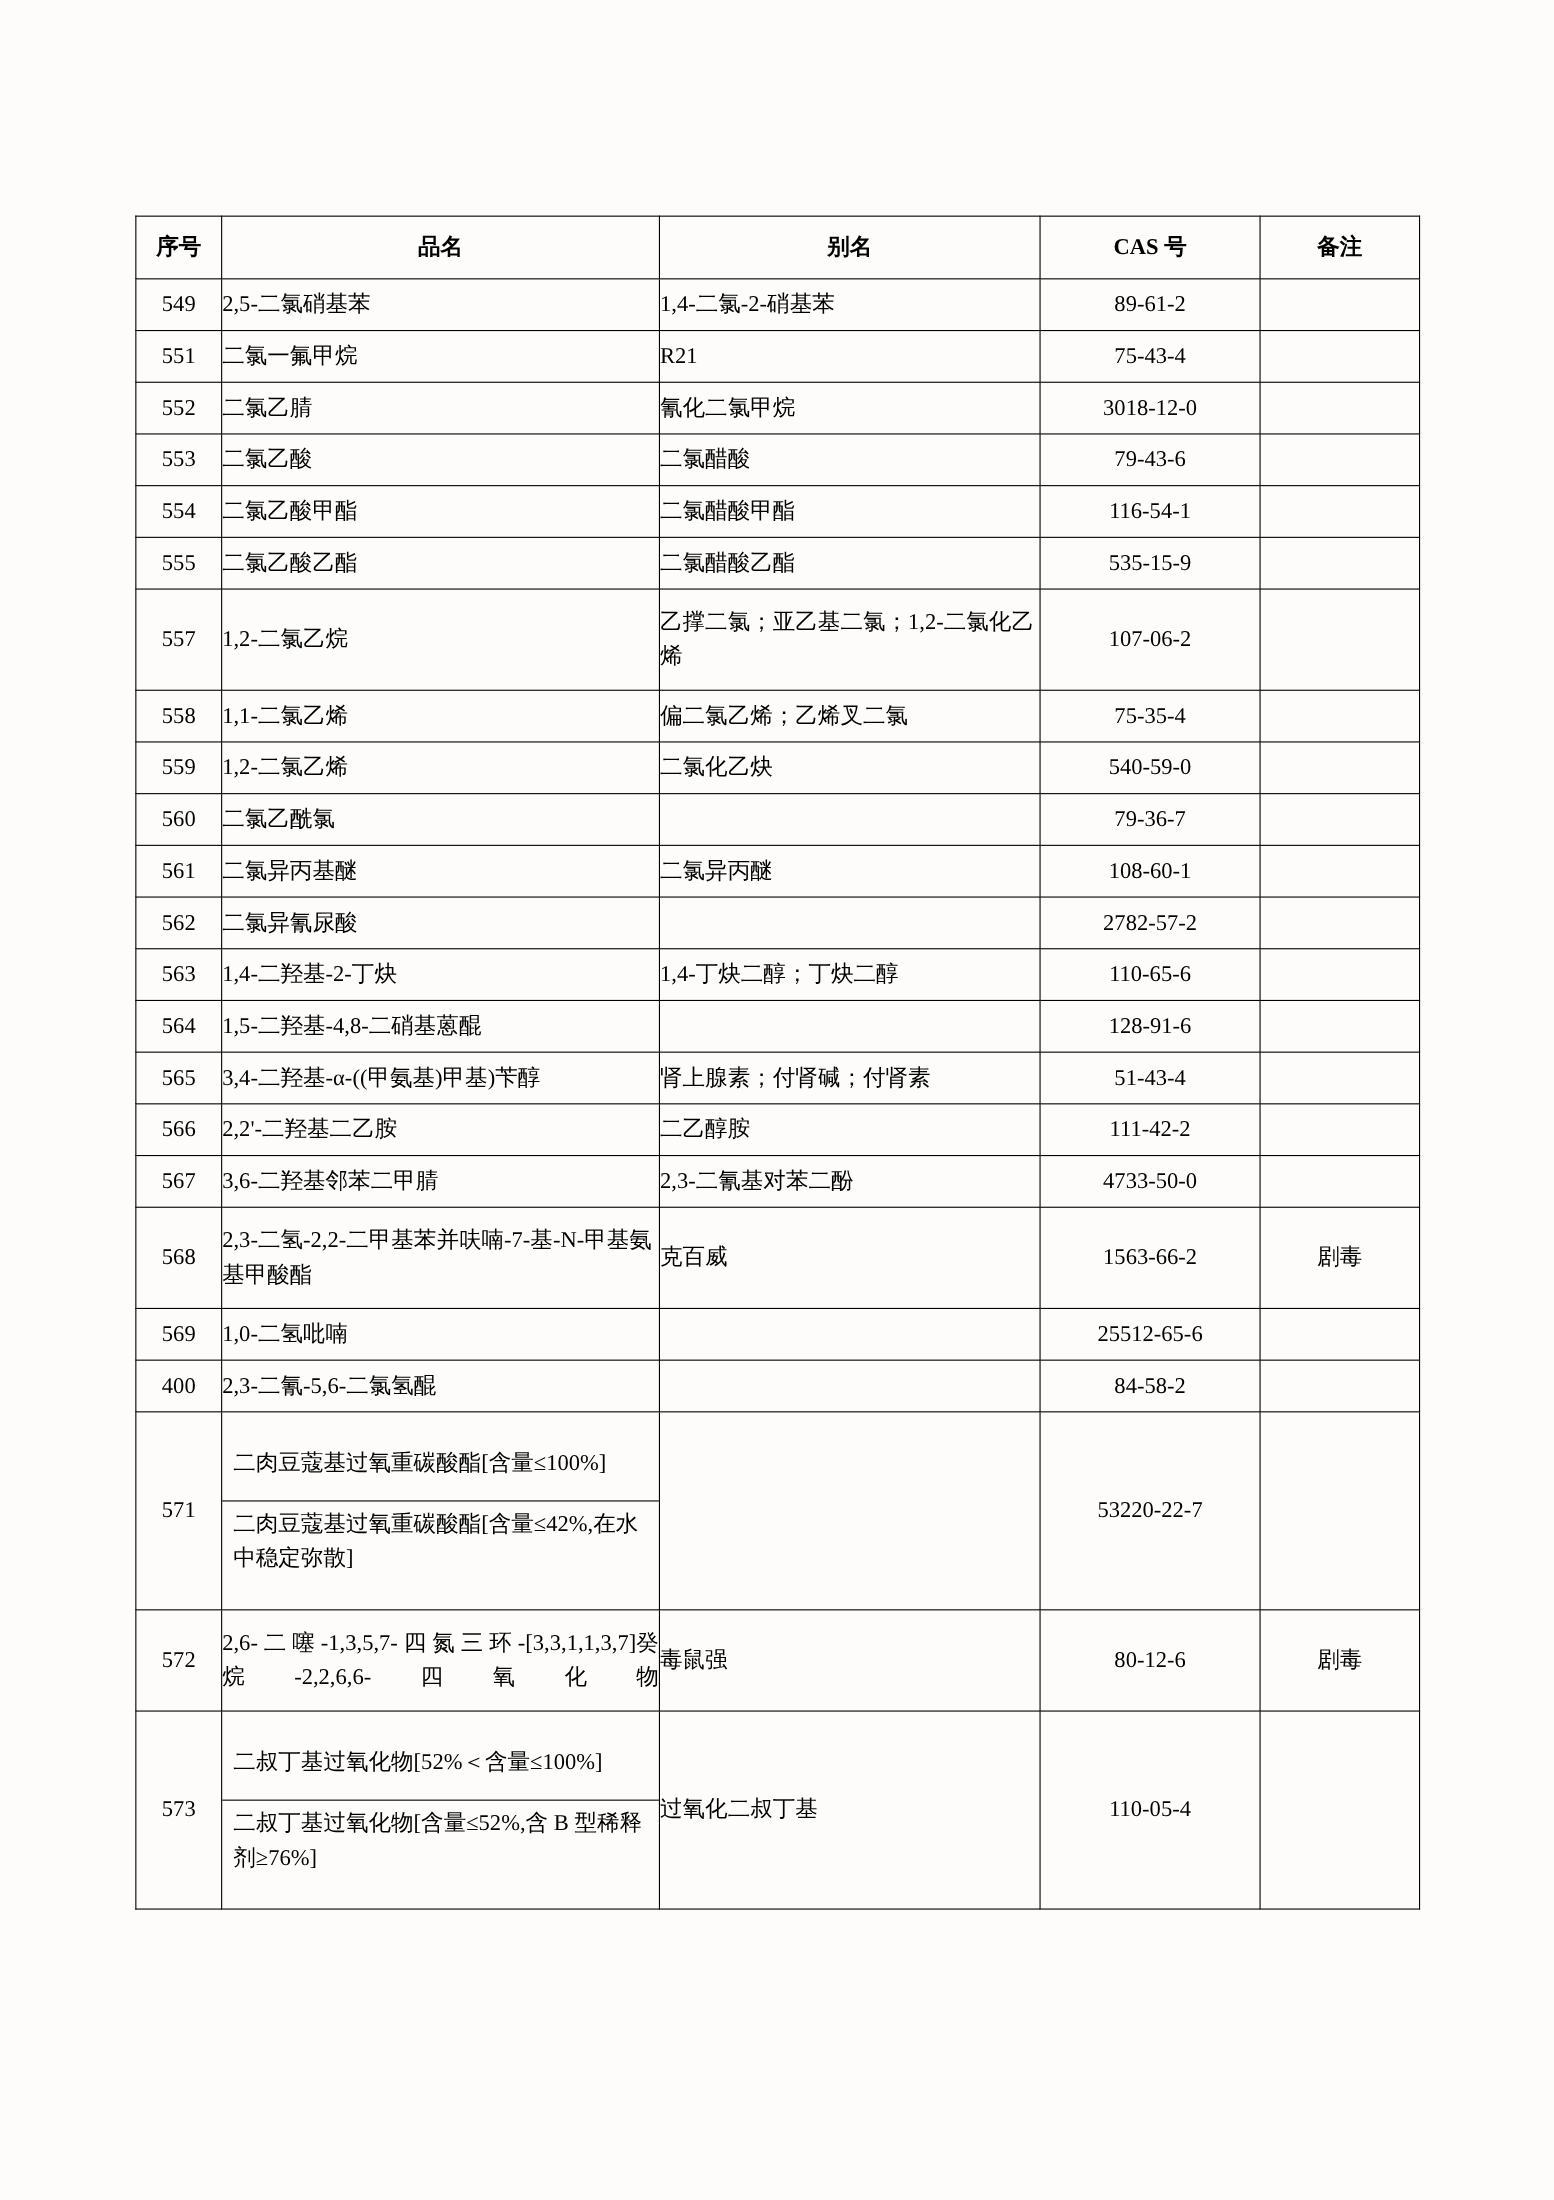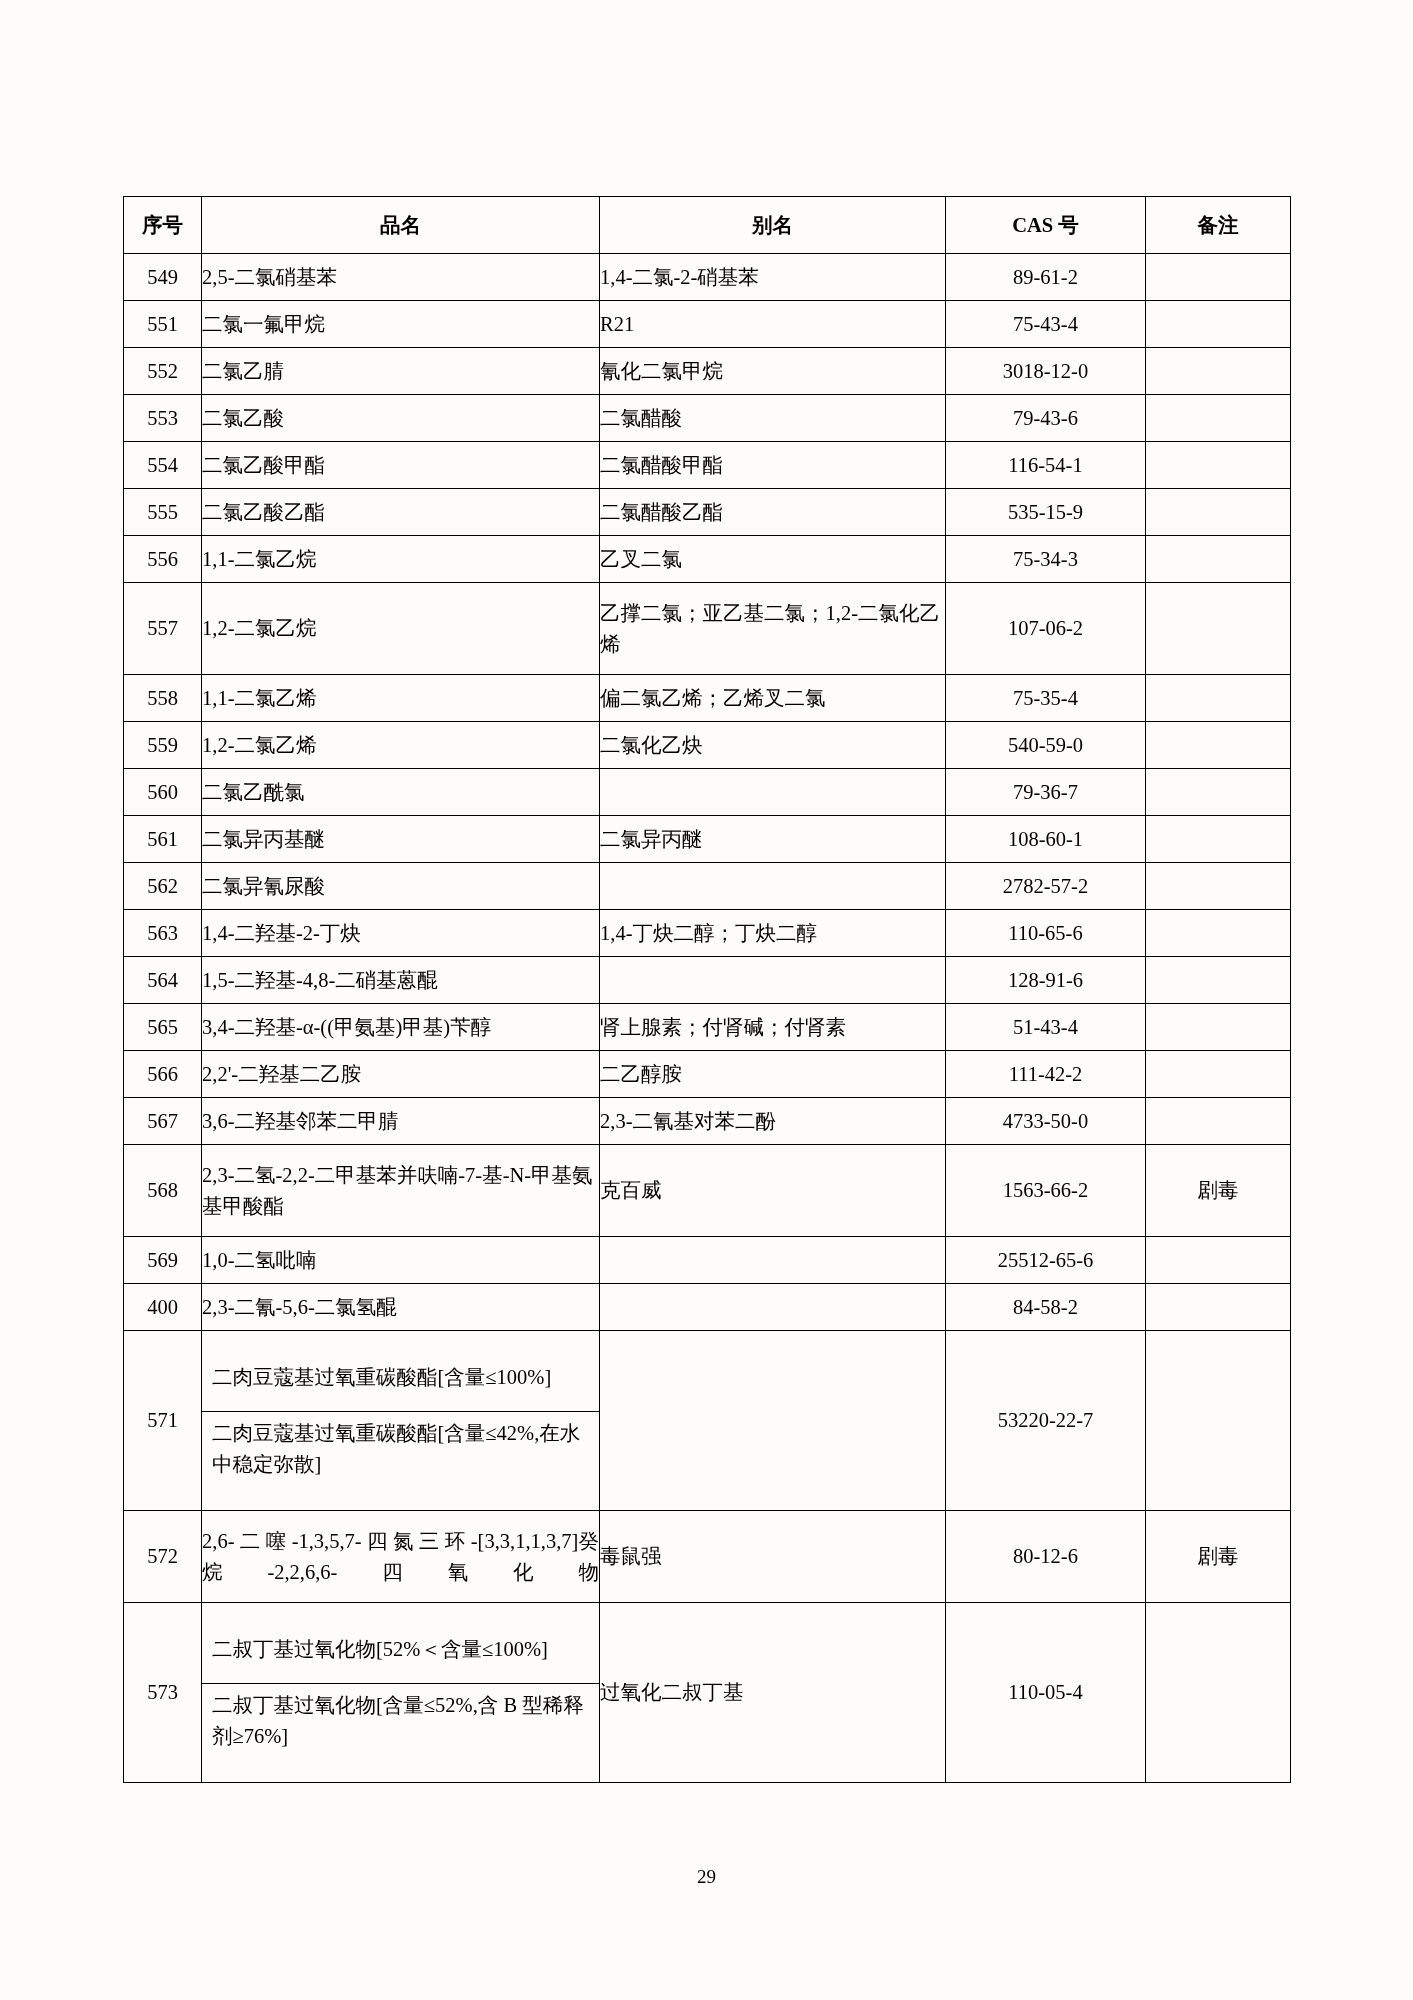--- a/index.html
+++ b/index.html
@@ -158,27 +158,20 @@
         </tr>
 
         <tr class="row">
           <td class="cell-no">555</td>
           <td class="cell-name">二氯乙酸乙酯</td>
           <td class="cell-alias">二氯醋酸乙酯</td>
           <td class="cell-cas">535-15-9</td>
           <td class="cell-note"></td>
         </tr>
 
-        <tr class="row">
-          <td class="cell-no">556</td>
-          <td class="cell-name">1,1-二氯乙烷</td>
-          <td class="cell-alias">乙叉二氯</td>
-          <td class="cell-cas">75-34-3</td>
-          <td class="cell-note"></td>
-        </tr>
 
         <tr class="row-tall" style="height:92px">
           <td class="cell-no">557</td>
           <td class="cell-name">1,2-二氯乙烷</td>
           <td class="cell-alias">乙撑二氯；亚乙基二氯；1,2-二氯化乙烯</td>
           <td class="cell-cas">107-06-2</td>
           <td class="cell-note"></td>
         </tr>
 
         <tr class="row">
@@ -311,14 +304,13 @@
             <div class="stack-inner">二叔丁基过氧化物[含量≤52%,含 B 型稀释剂≥76%]</div>
           </td>
           <td class="cell-alias">过氧化二叔丁基</td>
           <td class="cell-cas">110-05-4</td>
           <td class="cell-note"></td>
         </tr>
       </tbody>
     </table>
   </div>
 
-  <div class="pagenum">29</div>
 </div>
 
 </body></html>

